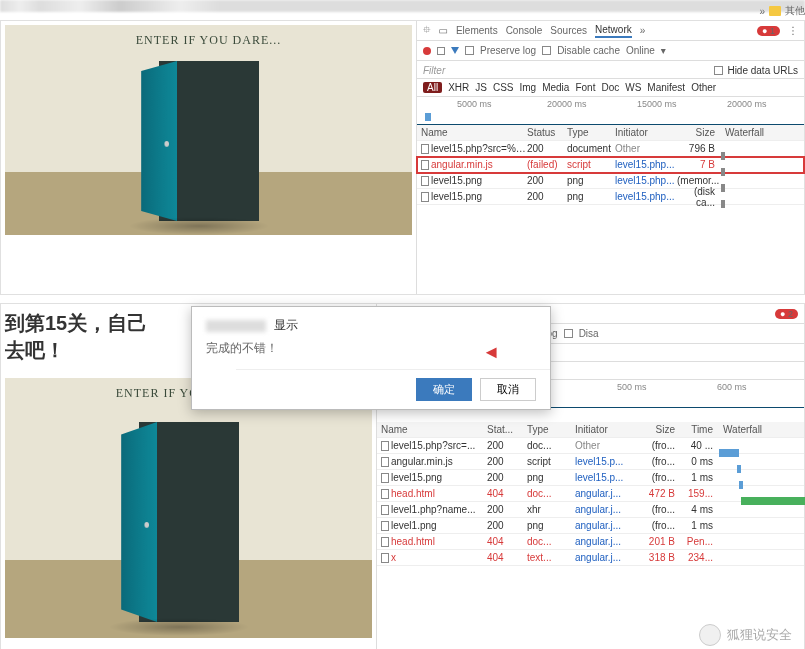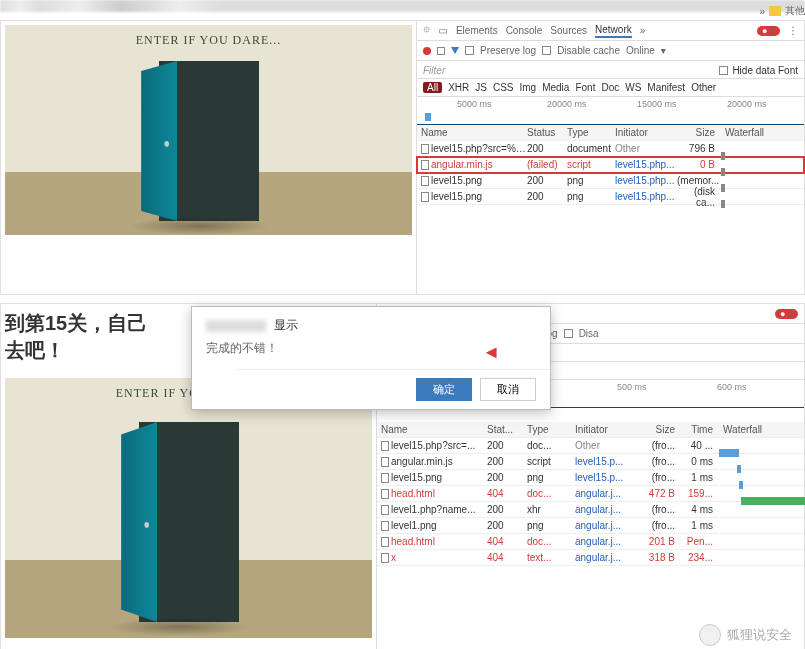--- a/index.html
+++ b/index.html
@@ -109,21 +109,21 @@
         <span>Preserve log</span>
       <span class="cb"></span>
         <span>Disable cache</span>
       <span>Online</span>
       <span>▾</span>
     </div>
     <div class="dt-filter">
       <span class="ftxt">Filter</span>
       <span style="margin-left:auto;display:flex;align-items:center;gap:4px;">
           <span class="cb"></span>
-          <span>Hide data Font</span>
+          <span>Hide data URLs</span>
         </span>
     </div>
     <div class="dt-types">
       <span class="type-all">All</span>
       <span>XHR</span>
       <span>JS</span>
       <span>CSS</span>
       <span>Img</span>
       <span>Media</span>
       <span>Font</span>
@@ -156,21 +156,21 @@
           <span class="c-size">796 B</span>
           <span class="c-wf">
             <span class="wf-bar" style="left:2px;width:4px;background:#888"></span>
           </span>
         </div>
         <div class="net-row red-box red-text">
           <span class="c-name"><span class="file-ic"></span>angular.min.js</span>
           <span class="c-stat">(failed)</span>
           <span class="c-type">script</span>
           <span class="c-init ">level15.php...</span>
-          <span class="c-size">0 B</span>
+          <span class="c-size">7 B</span>
           <span class="c-wf">
             <span class="wf-bar" style="left:2px;width:4px;background:#888"></span>
           </span>
         </div>
         <div class="net-row">
           <span class="c-name"><span class="file-ic"></span>level15.png</span>
           <span class="c-stat">200</span>
           <span class="c-type">png</span>
           <span class="c-init ">level15.php...</span>
           <span class="c-size">(memor...</span>

